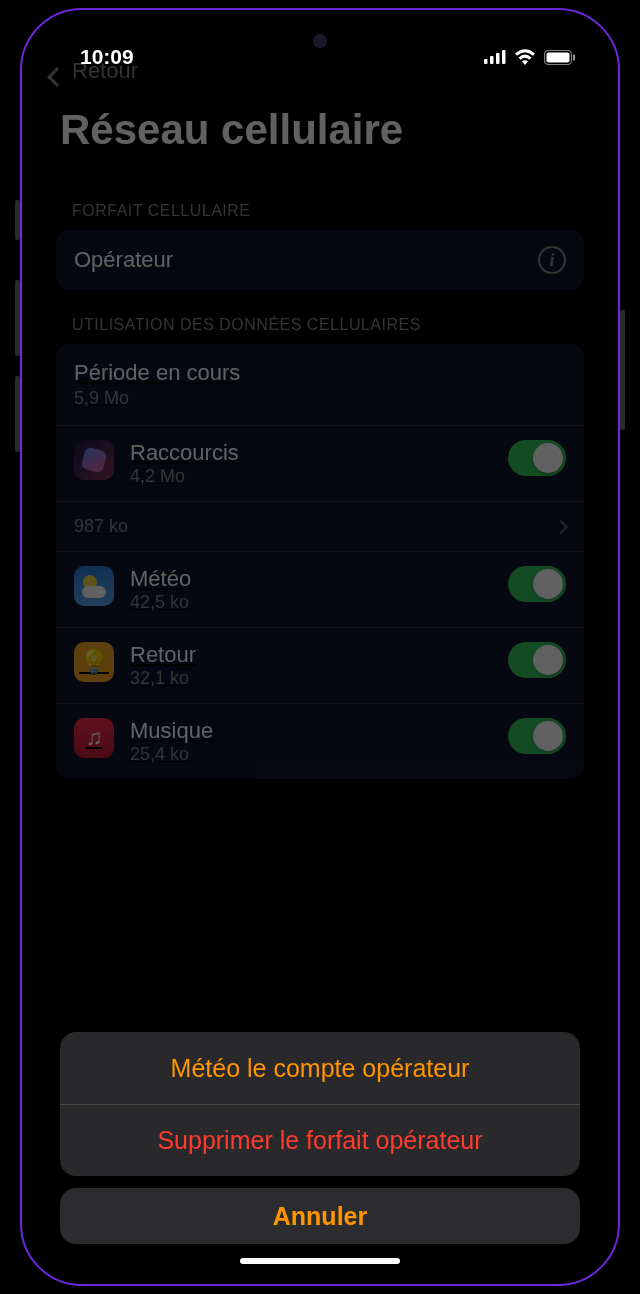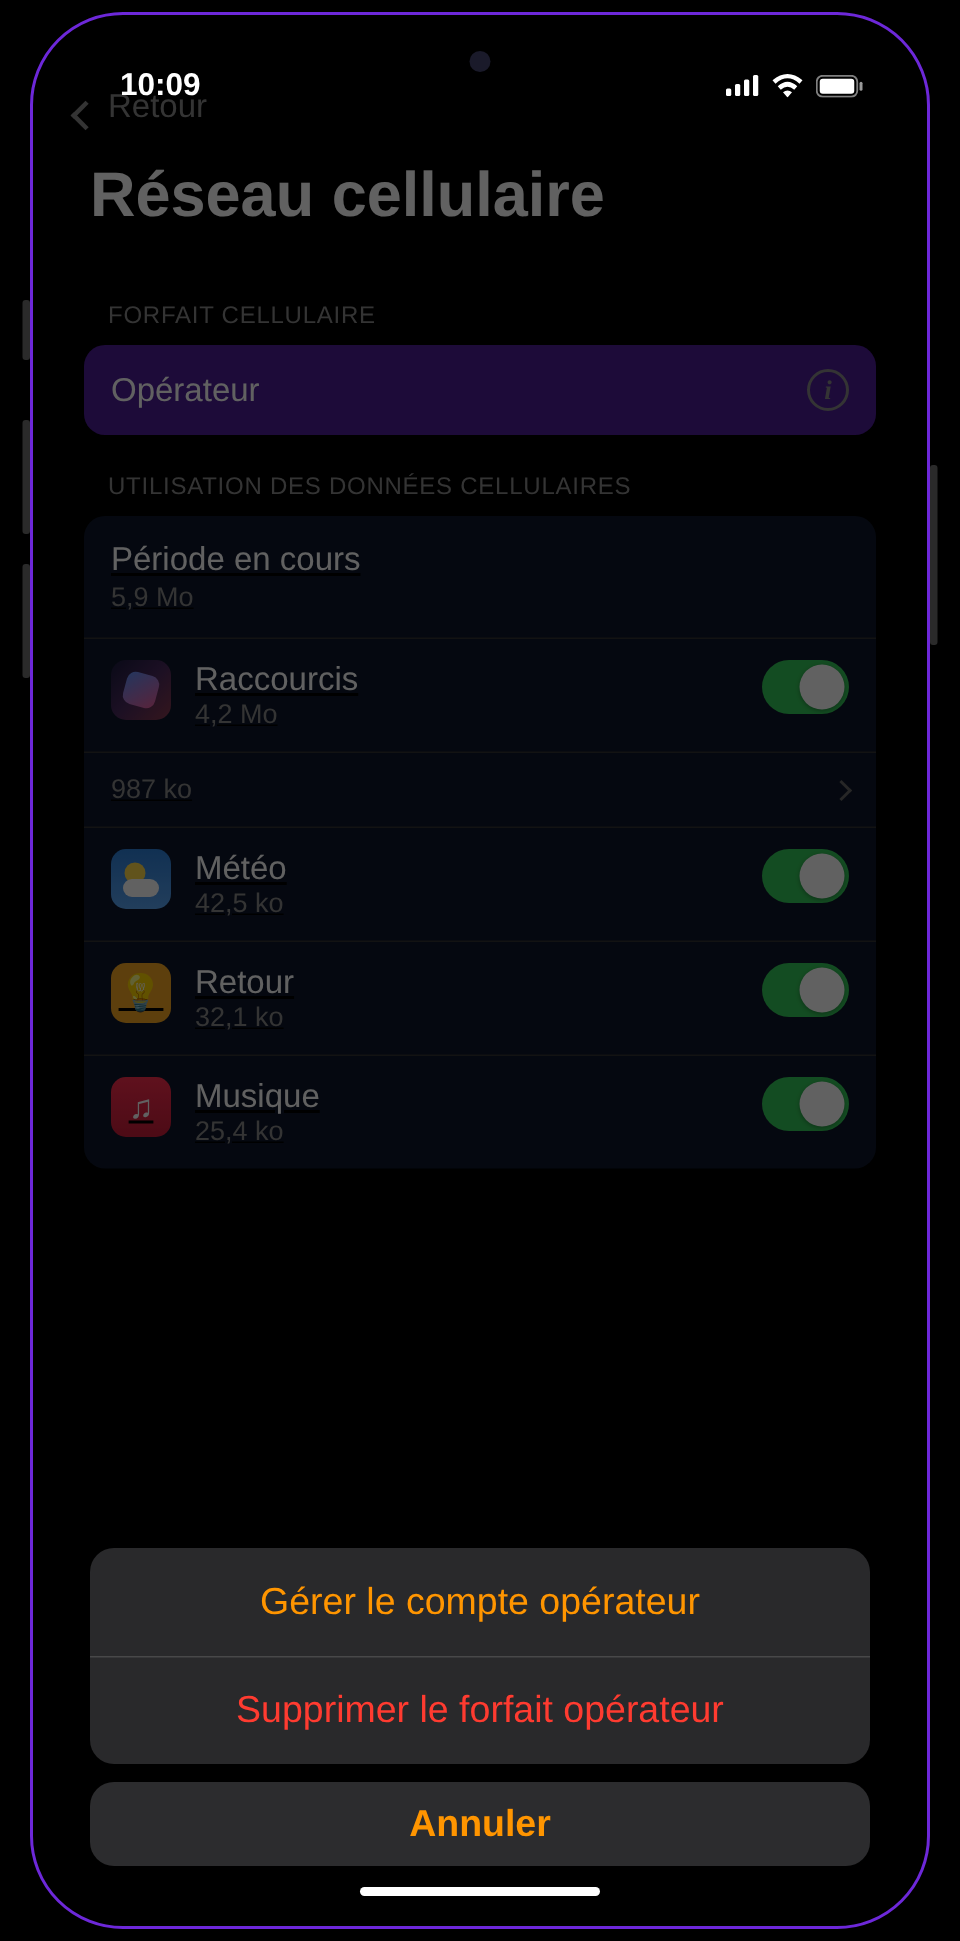--- a/index.html
+++ b/index.html
@@ -107,21 +107,21 @@
       font-weight: 700;
       padding: 8px 28px 22px;
     }
     .section-header {
       color: #888;
       font-size: 16px;
       letter-spacing: 0.5px;
       padding: 26px 40px 10px;
     }
     .card {
-      background: #4c1d95;
+      background: #0f172a;
       margin: 0 24px;
       border-radius: 14px;
       overflow: hidden;
     }
     .card-row {
       display: flex;
       align-items: center;
       justify-content: space-between;
       padding: 16px 18px;
       min-height: 56px;
@@ -430,21 +430,21 @@
             <div class="app-data">25,4 ko</div>
           </div>
           <div class="toggle"></div>
         </div>
 
       </div>
     </div>
 
     <div class="action-sheet">
       <div class="sheet-group">
-        <div class="sheet-button primary">Gérer le compte opérateur</div>
+        <div class="sheet-button primary">Météo le compte opérateur</div>
         <div class="sheet-button destructive">Supprimer le forfait opérateur</div>
       </div>
       <div class="sheet-cancel">Annuler</div>
     </div>
 
     <div class="home-indicator"></div>
   </div>
 </div>
 
 </body></html>

